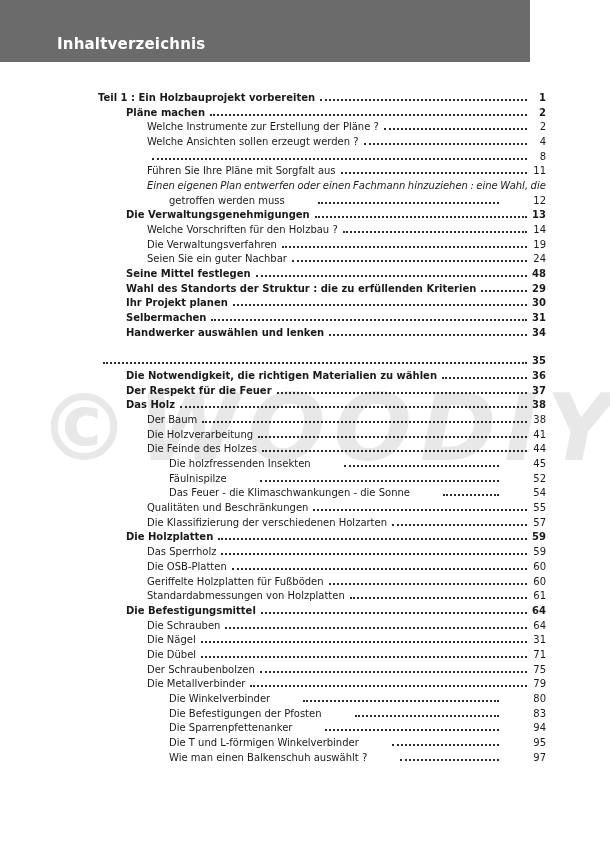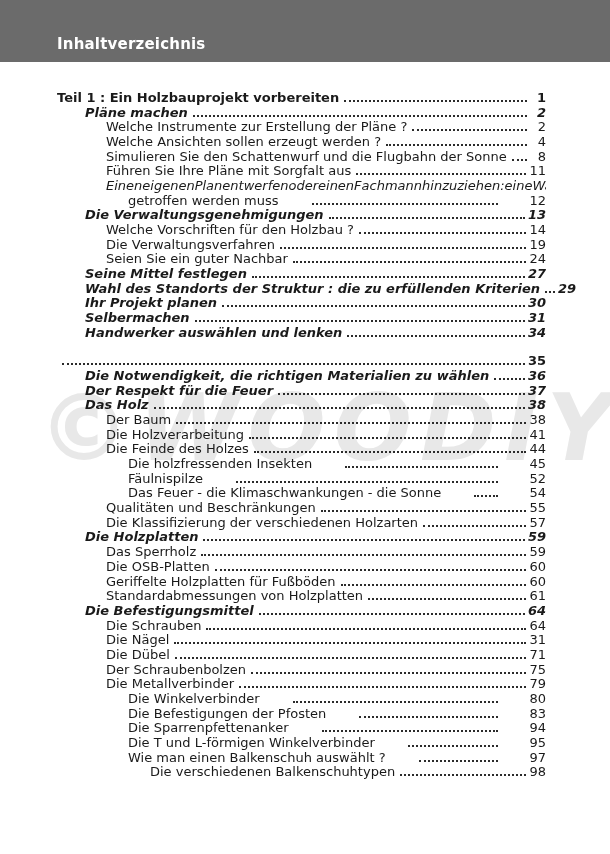--- a/index.html
+++ b/index.html
@@ -2,48 +2,48 @@
 <html><head>
 <meta charset="utf-8">
 <style>
   html,body{margin:0;padding:0;}
   body{
     width:610px;height:854px;overflow:hidden;position:relative;
     background:#ffffff;color:#1a1a1a;
     font-family:"DejaVu Sans","Liberation Sans",sans-serif;
   }
   .topbar{
-    position:absolute;top:0;left:0;width:610px;height:62px;
+    position:absolute;top:0;left:0;width:530px;height:62px;
     background:#6b6b6b;display:flex;align-items:flex-end;
     padding:0 0 9px 57px;box-sizing:border-box;z-index:2;
   }
   .topbar h1{
     margin:0;font-size:15px;font-weight:bold;color:#ffffff;letter-spacing:.2px;
   }
   .watermark{
     position:absolute;top:383px;left:38px;z-index:0;
     font-size:92px;font-weight:bold;font-style:italic;line-height:1;
     color:#e8e8e8;letter-spacing:8px;white-space:nowrap;pointer-events:none;
   }
   .toc{
     position:absolute;top:91px;left:57px;right:64px;z-index:1;
   }
   .row{
     display:flex;align-items:baseline;
-    height:14.68px;line-height:14.68px;font-size:13px;
+    height:14.68px;line-height:14.68px;font-size:10px;margin-left:41px;
   }
   .row .label{white-space:nowrap;}
   .row .leader{
     flex:1;min-width:10px;
     border-bottom:2px dotted #2b2b2b;
     margin:0 3px 2px 5px;
   }
   .row .page{min-width:16px;text-align:right;white-space:nowrap;}
   .part{font-weight:bold;}
-  .section{font-weight:bold;font-style:italic;}
+  .section{font-weight:bold;}
   .lvl0{padding-left:0;}
   .lvl1{padding-left:28px;}
   .lvl2{padding-left:49px;}
   .lvl3{padding-left:71px;gap:28px;}
   .lvl4{padding-left:93px;}
   .gap{margin-top:14px;}
   .just{display:flex;justify-content:space-between;overflow:hidden;font-style:italic;}
   .just span{white-space:nowrap;}
 </style>
 </head>
@@ -71,21 +71,20 @@
         <span class="label">Welche Instrumente zur Erstellung der Pläne ?</span>
         <span class="leader"></span>
         <span class="page">2</span>
       </div>
       <div class="row lvl2 sub">
         <span class="label">Welche Ansichten sollen erzeugt werden ?</span>
         <span class="leader"></span>
         <span class="page">4</span>
       </div>
       <div class="row lvl2 sub">
-        <span class="label">Simulieren Sie den Schattenwurf und die Flugbahn der Sonne</span>
         <span class="leader"></span>
         <span class="page">8</span>
       </div>
       <div class="row lvl2 sub">
         <span class="label">Führen Sie Ihre Pläne mit Sorgfalt aus</span>
         <span class="leader"></span>
         <span class="page">11</span>
       </div>
       <div class="row lvl2 sub just">
         <span>Einen</span>
@@ -122,21 +121,21 @@
         <span class="page">19</span>
       </div>
       <div class="row lvl2 sub">
         <span class="label">Seien Sie ein guter Nachbar</span>
         <span class="leader"></span>
         <span class="page">24</span>
       </div>
       <div class="row lvl1 section">
         <span class="label">Seine Mittel festlegen</span>
         <span class="leader"></span>
-        <span class="page">27</span>
+        <span class="page">48</span>
       </div>
       <div class="row lvl1 section">
         <span class="label">Wahl des Standorts der Struktur : die zu erfüllenden Kriterien</span>
         <span class="leader"></span>
         <span class="page">29</span>
       </div>
       <div class="row lvl1 section">
         <span class="label">Ihr Projekt planen</span>
         <span class="leader"></span>
         <span class="page">30</span>
@@ -282,20 +281,15 @@
       </div>
       <div class="row lvl3 sub">
         <span class="label">Die T und L-förmigen Winkelverbinder</span>
         <span class="leader"></span>
         <span class="page">95</span>
       </div>
       <div class="row lvl3 sub">
         <span class="label">Wie man einen Balkenschuh auswählt ?</span>
         <span class="leader"></span>
         <span class="page">97</span>
-      </div>
-      <div class="row lvl4 sub">
-        <span class="label">Die verschiedenen Balkenschuhtypen</span>
-        <span class="leader"></span>
-        <span class="page">98</span>
       </div>
     </main>
 </div>
 
 </body></html>

